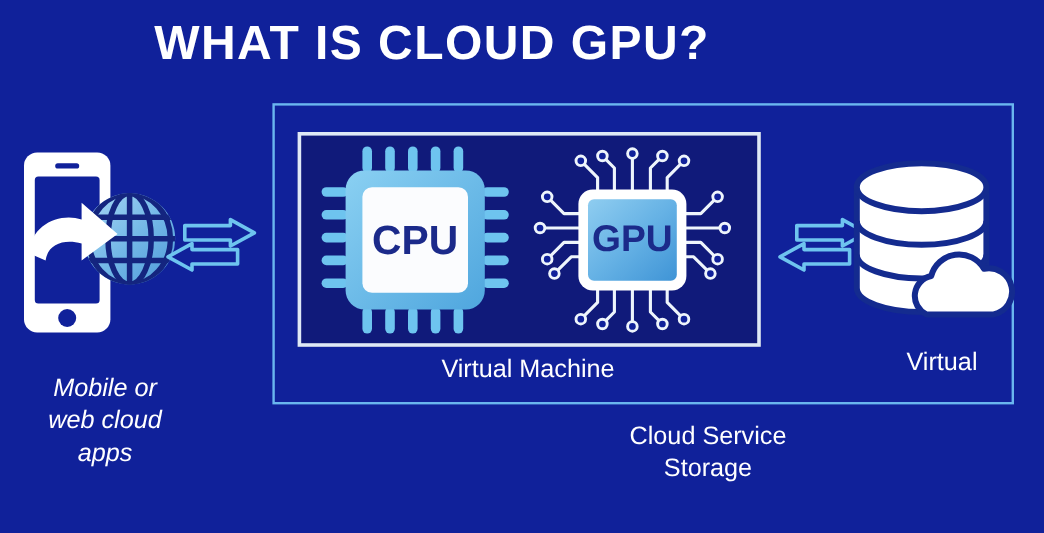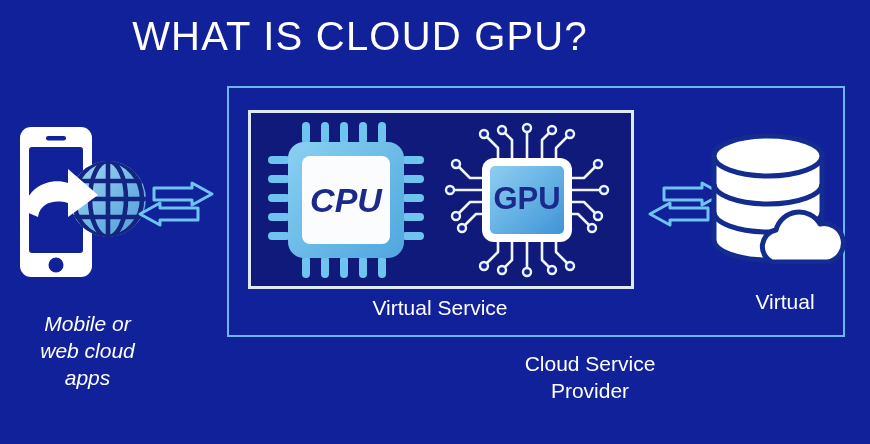--- a/index.html
+++ b/index.html
@@ -20,21 +20,21 @@
 
   
   #title {
     position: absolute;
     left: 0;
     top: 13px;
     width: 720px;
     text-align: center;
     color: #ffffff;
     font-size: 40px;
-    font-weight: normal;
+    font-weight: bold;
     letter-spacing: 1.2px;
     line-height: 46px;
     white-space: nowrap;
   }
 
   
   #provider-box {
     position: absolute;
     left: 227px;
     top: 86px;
@@ -73,21 +73,21 @@
 
   
   #client-group {
     position: absolute;
     left: 16px;
     top: 125px;
     width: 140px;
     height: 155px;
   }
   
-  #cpu-group { position: absolute; left: 268px; top: 122px; width: 156px; height: 156px; font-style: italic; }
+  #cpu-group { position: absolute; left: 268px; top: 122px; width: 156px; height: 156px; }
   #gpu-group { position: absolute; left: 436px; top: 118px; width: 182px; height: 164px; }
   
   #storage-group { position: absolute; left: 706px; top: 130px; width: 140px; height: 150px; }
   
   #arrow-left  { position: absolute; left: 138px; top: 182px; width: 76px; height: 46px; }
   #arrow-right { position: absolute; left: 648px; top: 182px; width: 76px; height: 46px; }
 
   svg { display: block; overflow: visible; }
 </style>
 </head>
@@ -296,20 +296,20 @@
                  A 19 19 0 0 1 122 132
                  Z" fill="#ffffff" stroke="#142b8f" stroke-width="5" stroke-linejoin="round"></path>
       </g>
     </svg>
   </div>
 
   <div class="label" id="label-mobile">Mobile or
 web cloud
 apps</div>
 
-  <div class="label" id="label-vm">Virtual Service</div>
+  <div class="label" id="label-vm">Virtual Machine</div>
 
   <div class="label" id="label-csp">Cloud Service
-Provider</div>
+Storage</div>
 
   <div class="label" id="label-storage">Virtual</div>
 
 </div>
 
 </body></html>

